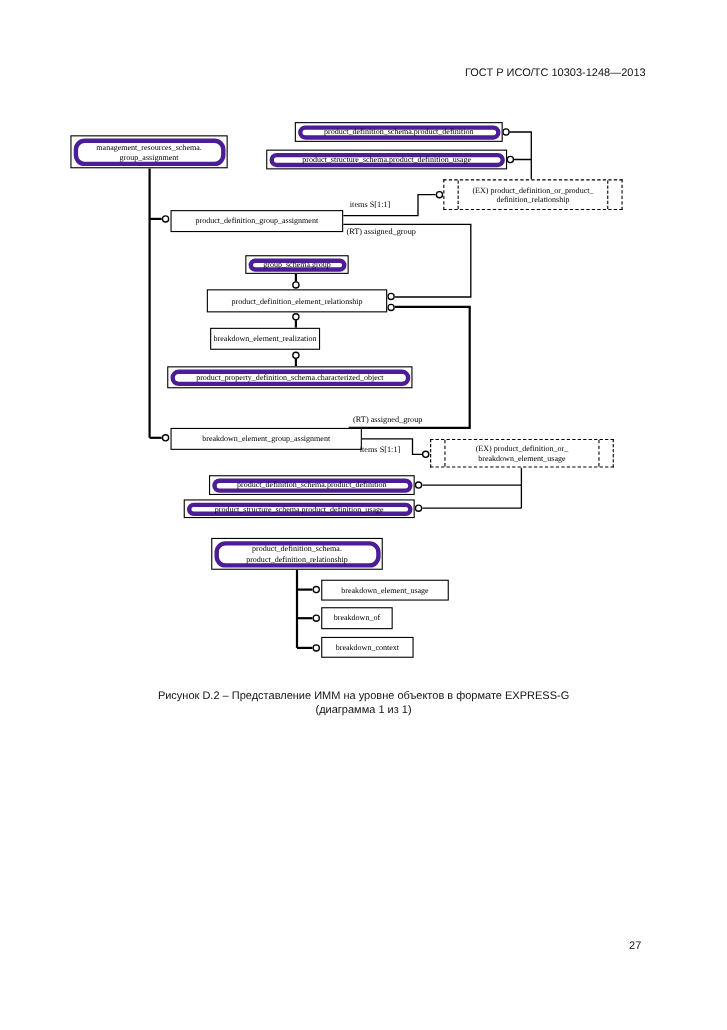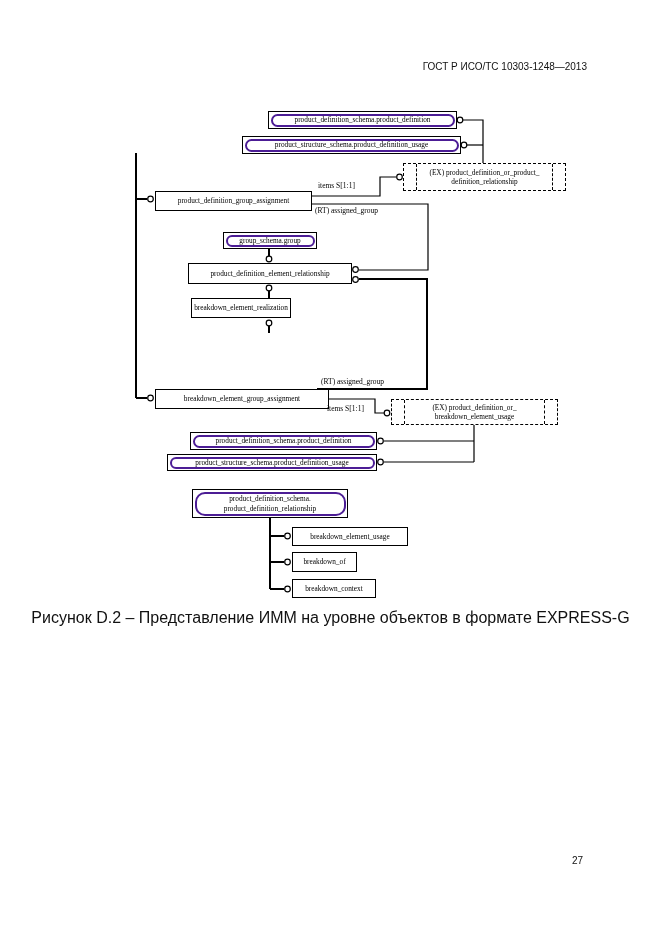--- a/index.html
+++ b/index.html
@@ -16,40 +16,40 @@
     position:absolute; top:61px; right:74px;
     font-family:Liberation Sans, sans-serif;
     font-size:10px; color:#111; white-space:nowrap;
   }
   .pagenum {
     position:absolute; top:855px; right:78px;
     font-family:"Liberation Sans", sans-serif;
     font-size:10px; color:#111;
   }
   .caption {
-    position:absolute; top:608px; left:0; width:661px;
+    position:absolute; top:627px; left:0; width:661px;
     text-align:center;
     font-family:"Liberation Sans", sans-serif;
-    font-size:16px; line-height:1.25; color:#111;
+    font-size:10px; line-height:1.25; color:#111;
   }
 
   svg.wires { position:absolute; left:0; top:0; pointer-events:none; }
 
   .box {
     position:absolute; box-sizing:border-box;
     display:flex; align-items:center; justify-content:center;
     text-align:center; background:#fff;
     font-size:7.3px; line-height:1.25; white-space:pre-line;
   }
   .entity { border:1px solid #000; }
 
   .schema-ref { border:1px solid #000; padding:0; }
   .schema-ref .inner {
     position:absolute; left:1.5px; right:1.5px; top:1.5px; bottom:1.5px;
-    border:2px solid #4c1d95; border-radius:10px;
+    border:4px solid #4c1d95; border-radius:10px;
     display:flex; align-items:center; justify-content:center;
     white-space:pre-line; padding:0 3px;
   }
 
   .select-box { border:1px dashed #000; }
   .select-box::before {
     content:""; position:absolute; left:12px; top:0; bottom:0;
     border-left:1px dashed #000;
   }
   .select-box::after {
@@ -130,28 +130,35 @@
       <circle cx="269" cy="323" r="2.8"></circle>
       <circle cx="387" cy="413" r="2.8"></circle>
       <circle cx="380.5" cy="441" r="2.8"></circle>
       <circle cx="380.5" cy="462" r="2.8"></circle>
       <circle cx="287.5" cy="536" r="2.8"></circle>
       <circle cx="287.5" cy="562" r="2.8"></circle>
       <circle cx="287.5" cy="589" r="2.8"></circle>
     </g>
   </svg>
 
+  <div class="box schema-ref" id="b-mgmt">
+    <div class="inner">management_resources_schema.
+group_assignment</div>
+  </div>
   <div class="box schema-ref" id="b-pd-top">
     <div class="inner">product_definition_schema.product_definition</div>
   </div>
   <div class="box schema-ref" id="b-pdu-top">
     <div class="inner">product_structure_schema.product_definition_usage</div>
   </div>
   <div class="box schema-ref" id="b-group">
     <div class="inner">group_schema.group</div>
+  </div>
+  <div class="box schema-ref" id="b-co">
+    <div class="inner">product_property_definition_schema.characterized_object</div>
   </div>
   <div class="box schema-ref" id="b-pd-bot">
     <div class="inner">product_definition_schema.product_definition</div>
   </div>
   <div class="box schema-ref" id="b-pdu-bot">
     <div class="inner">product_structure_schema.product_definition_usage</div>
   </div>
   <div class="box schema-ref" id="b-pdr">
     <div class="inner">product_definition_schema.
 product_definition_relationship</div>
@@ -170,16 +177,17 @@
   <div class="box entity" id="b-bo">breakdown_of</div>
   <div class="box entity" id="b-bc">breakdown_context</div>
 
   <div class="elabel" id="l-items1">items S[1:1]</div>
   <div class="elabel" id="l-rt1">(RT) assigned_group</div>
   <div class="elabel" id="l-rt2">(RT) assigned_group</div>
   <div class="elabel" id="l-items2">items S[1:1]</div>
 
   <div class="caption">
     <div>Рисунок D.2 – Представление ИММ на уровне объектов в формате EXPRESS-G</div>
+    <div>(диаграмма 1 из 1)</div>
   </div>
 
   <div class="pagenum">27</div>
 </div>
 
 </body></html>

